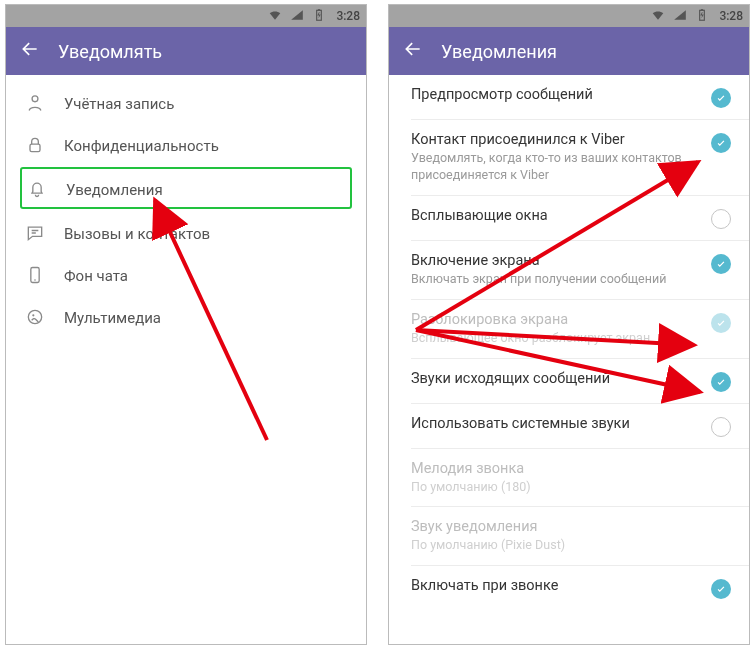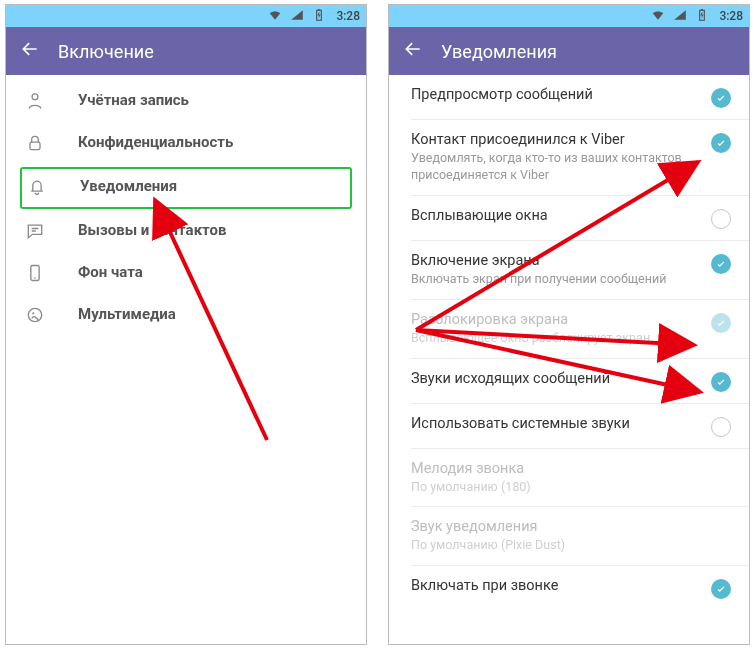--- a/index.html
+++ b/index.html
@@ -16,21 +16,21 @@
     height: 641px;
     border: 1px solid #bbb;
     background: #fff;
     overflow: hidden;
   }
   .phone.left { left: 5px; top: 4px; }
   .phone.right { left: 388px; top: 4px; }
 
   .statusbar {
     height: 22px;
-    background: #7dd3fc;
+    background: #a3a3a3;
     display: flex;
     justify-content: flex-end;
     align-items: center;
     padding-right: 6px;
     gap: 8px;
     font-size: 12px;
     color: #444;
   }
   .statusbar svg { width: 14px; height: 14px; }
   .statusbar .time { margin-left: 2px; font-weight: 500; }
@@ -45,25 +45,24 @@
     gap: 18px;
   }
   .appbar .back svg { width: 20px; height: 20px; stroke: #fff; }
   .appbar .title { font-size: 18px; font-weight: 400; }
 
   .list {
     padding-top: 6px;
   }
   .row {
     display: flex;
-    align-items: flex-start;
+    align-items: flex-end;
     padding: 10px 18px;
     min-height: 42px;
-    gap: 32px;
-    font-weight: bold;
+    gap: 18px;
   }
   .row .icon {
     width: 22px;
     display: flex;
     justify-content: center;
   }
   .row .icon svg { width: 20px; height: 20px; stroke: #8a8a8a; fill: none; stroke-width: 1.6; }
   .row .label { font-size: 15px; color: #555; }
   .row.highlight {
     border: 2px solid #22c23f;
@@ -118,21 +117,21 @@
           <rect x="8" y="4" width="8" height="17" fill="none" stroke="#555" stroke-width="2"></rect>
           <rect x="10" y="2" width="4" height="2" fill="#555"></rect>
           <path d="M12 7l-3 6h3l-1 5 4-7h-3l1-4z" fill="#555"></path>
         </svg></span>
     <span class="time">3:28</span>
   </div>
   <div class="appbar">
     <span class="back"><svg viewBox="0 0 24 24" fill="none" stroke-width="2">
           <path d="M20 12H5M11 5l-7 7 7 7"></path>
         </svg></span>
-    <span class="title">Включение</span>
+    <span class="title">Уведомлять</span>
   </div>
   <div class="list">
     <div class="row">
       <span class="icon">
           <svg viewBox="0 0 24 24">
             <circle cx="12" cy="7" r="3.5"></circle>
             <path d="M5 21c1-5 13-5 14 0"></path>
           </svg>
         </span>
       <span class="label">Учётная запись</span>

